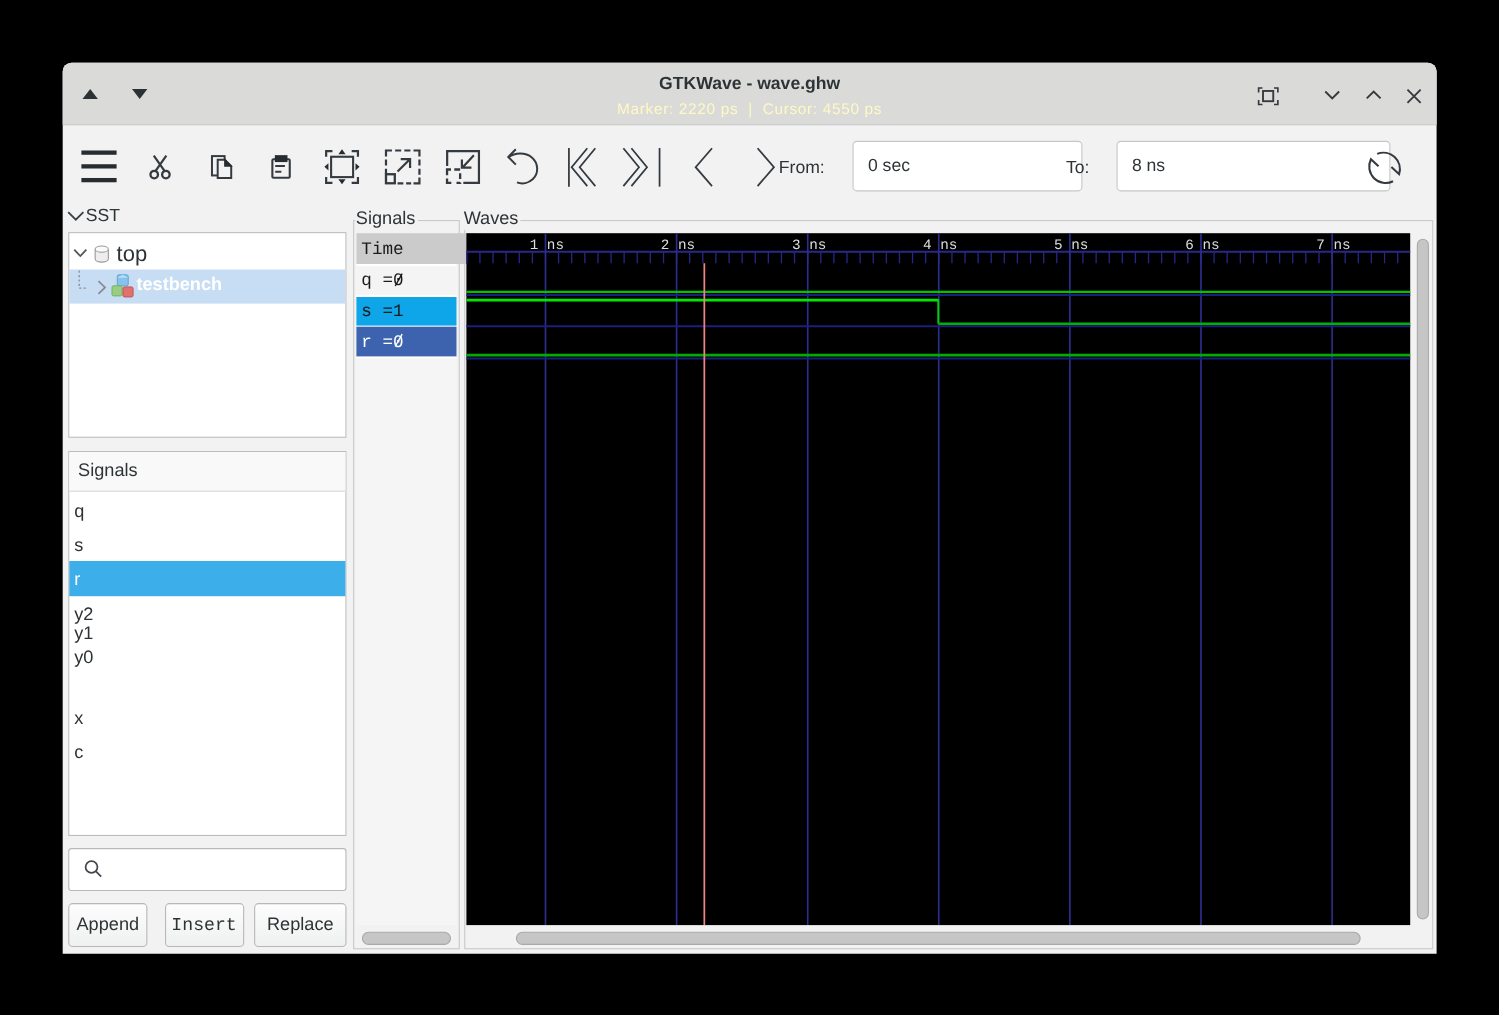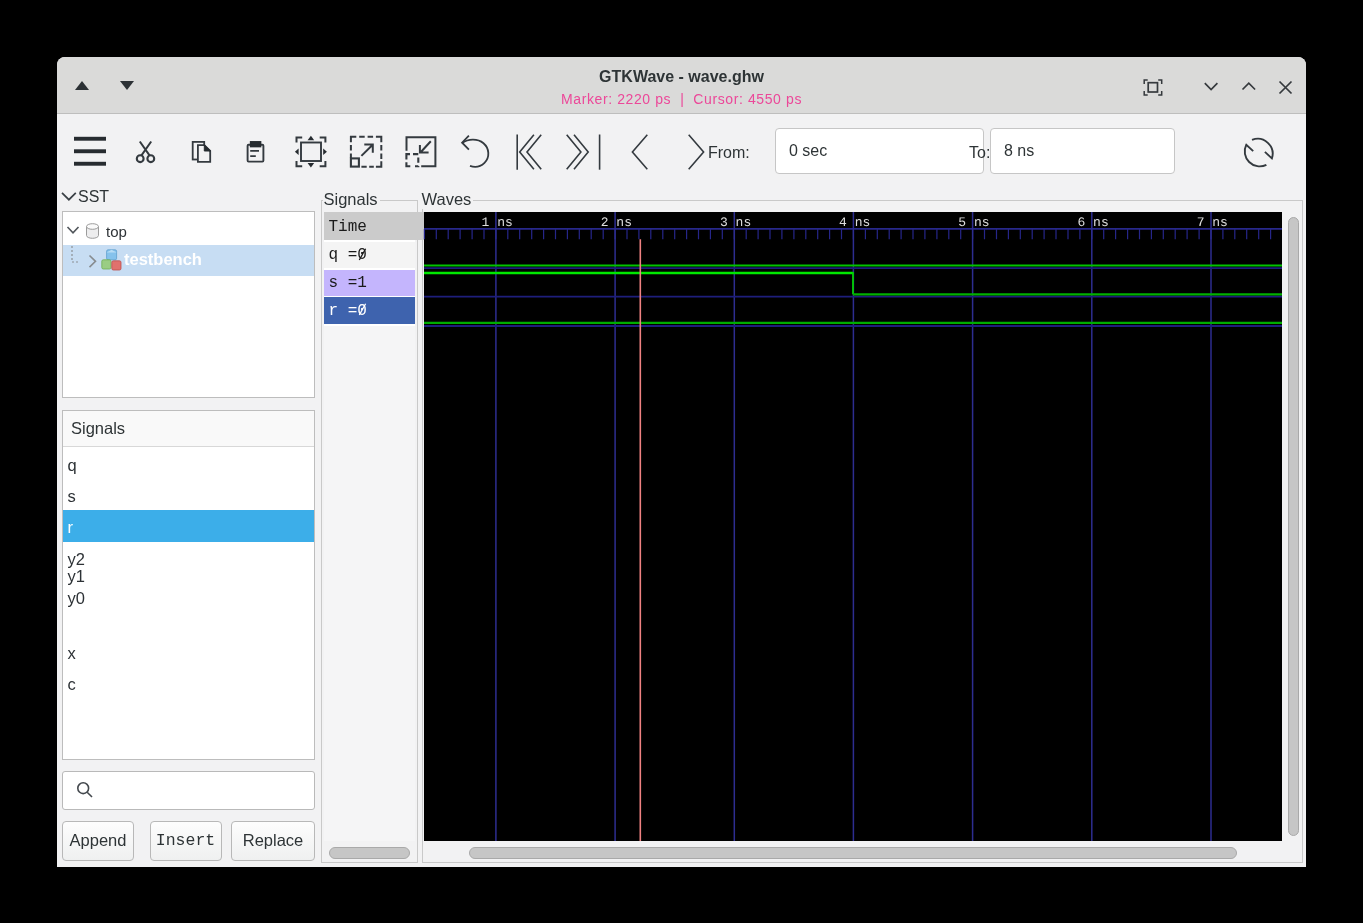--- a/index.html
+++ b/index.html
@@ -10,21 +10,21 @@
     background:#f2f2f3; border-radius:8px 8px 0 0; }
   #titlebar { position:absolute; left:57px; top:57px; width:1249px; height:57px;
     background:#dadad9; border-bottom:1px solid #bebebd; border-radius:8px 8px 0 0; }
   .tri-up { width:0; height:0; border-left:7px solid transparent;
     border-right:7px solid transparent; border-bottom:9px solid #2c3135; }
   .tri-down { width:0; height:0; border-left:7px solid transparent;
     border-right:7px solid transparent; border-top:9px solid #2c3135; }
   #title { position:absolute; left:57px; top:67.5px; width:1249px; text-align:center;
     font-size:16px; font-weight:bold; color:#2e3436; }
   #subtitle { position:absolute; left:57px; top:90.5px; width:1249px; text-align:center;
-    font-size:14px; letter-spacing:0.6px; color:#ec4899; }
+    font-size:14px; letter-spacing:0.6px; color:#fef9c3; }
   .entry { position:absolute; background:#fff; border:1px solid #c6c6c6;
     border-radius:4px; font-size:16px; color:#2e3436; line-height:44px;
     padding-left:13px; height:46px; top:128px; }
   .tlabel { position:absolute; top:143.5px; font-size:16px; color:#2e3436; text-align:left; }
   .panelbox { position:absolute; background:#fff; border:1px solid #bdbdbd; }
   .srow { position:absolute; left:63px; width:251px; height:31.4px; font-size:16.5px;
     color:#2d3236; line-height:35.5px; padding-left:4.5px; }
   .btn { position:absolute; top:821px; height:39.5px; background:linear-gradient(#fdfdfd,#eff0f0);
     border:1px solid #b8b8b8; border-radius:4px; font-size:16.5px; color:#2e3436;
     text-align:center; line-height:37px; }
@@ -85,40 +85,40 @@
   <path d="M517.2 134.5 v35.2" stroke-width="1.6"></path>
   <path d="M533.9 134.8 L519.7 152 L533.9 169.2 M541.2 134.8 L527 152 L541.2 169.2" stroke-width="1.6"></path>
   <path d="M566.7 134.8 L580.9 152 L566.7 169.2 M574 134.8 L588.2 152 L574 169.2" stroke-width="1.6"></path>
   <path d="M599.6 134.5 v35.2" stroke-width="1.6"></path>
   <path d="M647.3 134.8 L632.4 152 L647.3 169.2" stroke-width="1.6"></path>
   <path d="M688.7 134.8 L703.6 152 L688.7 169.2" stroke-width="1.6"></path>
 </svg>
 <div class="tlabel" style="left:708px;width:60px;">From:</div>
 <div class="entry" style="left:775px;width:209px;">0 sec</div>
 <div class="tlabel" style="left:969px;width:40px;">To:</div>
-<div class="entry" style="left:990px;width:185px;">8 ns</div>
+<div class="entry" style="left:1015px;width:249px;">8 ns</div>
 <svg class="abs" style="left:1242px;top:134px;" width="36" height="36" viewBox="1242 134 36 36" fill="none" stroke="#343a3f" stroke-width="1.9">
   <path d="M1252 139.9 A15 15 0 0 1 1271.9 158.4 L1264.9 151.9"></path>
   <path d="M1266.4 164.8 A15 15 0 0 1 1246.3 144.7 L1253.2 151.1"></path>
 </svg>
 
 <svg class="abs" style="left:61px;top:191px;" width="16" height="12" viewBox="0 0 16 12" fill="none" stroke="#3a4045" stroke-width="1.7">
   <path d="M1 1.8 l6.9 6.9 l6.9 -6.9"></path>
 </svg>
 <div class="abs" style="left:78px;top:188px;font-size:16px;color:#2e3436;">SST</div>
 <div class="panelbox" style="left:62px;top:211px;width:253px;height:187px;"></div>
 
 <svg class="abs" style="left:66px;top:225px;" width="14" height="11" viewBox="0 0 14 11" fill="none" stroke="#51565b" stroke-width="1.6">
   <path d="M1.5 2 l5.5 5.8 l5.5 -5.8"></path>
 </svg>
 <svg class="abs" style="left:85px;top:222px;" width="15" height="18" viewBox="0 0 15 18">
   <path d="M1.5 4.5 v9 a6 2.8 0 0 0 12 0 v-9" fill="#ededee" stroke="#9b9b9b" stroke-width="1"></path>
   <ellipse cx="7.5" cy="4.5" rx="6" ry="2.8" fill="#fafafa" stroke="#9b9b9b" stroke-width="1"></ellipse>
 </svg>
-<div class="abs" style="left:106px;top:221.5px;font-size:15px;line-height:19px;color:#2d3236;">top</div>
+<div class="abs" style="left:106px;top:221.5px;font-size:20px;line-height:19px;color:#2d3236;">top</div>
 
 <div class="abs" style="left:63px;top:244.5px;width:251px;height:31.5px;background:#c7ddf3;"></div>
 <svg class="abs" style="left:68px;top:246px;" width="20" height="28" viewBox="0 0 20 28" fill="none" stroke="#8b9094" stroke-width="1.2" stroke-dasharray="2,2">
   <path d="M4 0 V16 H11"></path>
 </svg>
 <svg class="abs" style="left:87px;top:254px;" width="12" height="14" viewBox="0 0 12 14" fill="none" stroke="#878c90" stroke-width="1.6">
   <path d="M2.5 1.5 l6 5.8 l-6 5.8"></path>
 </svg>
 <svg class="abs" style="left:101px;top:249px;" width="21" height="23" viewBox="0 0 21 23">
   <g stroke-width="0.8">
@@ -151,21 +151,21 @@
 <div class="btn" style="left:62px;width:72px;">Append</div>
 <div class="btn" style="left:149.5px;width:72px;font-family:Liberation Mono, monospace;">Insert</div>
 <div class="btn" style="left:231px;width:84px;">Replace</div>
 
 <div class="frame" style="left:321px;top:199.5px;width:96.5px;height:663.5px;"></div>
 <div class="framelabel" style="left:322.5px;top:189.5px;">Signals</div>
 <div class="abs" style="left:324px;top:212px;width:91px;height:114px;background:#ffffff;"></div>
 <div class="abs" style="left:324px;top:326px;width:91px;height:515px;background:#f5f5f6;"></div>
 <div class="abs mono" style="left:324px;top:212px;width:110px;height:27.5px;background:#cbcbcb;font-size:16px;color:#1a1a1a;line-height:30px;padding-left:4.5px;">Time</div>
 <div class="abs mono" style="left:324px;top:241.5px;width:91px;height:26px;background:#f4f4f4;font-size:16px;color:#1a1a1a;line-height:26.5px;padding-left:4.5px;">q =0</div>
-<div class="abs mono" style="left:324px;top:269.5px;width:91px;height:26px;background:#c4b5fd;font-size:16px;color:#1a1a1a;line-height:26.5px;padding-left:4.5px;">s =1</div>
+<div class="abs mono" style="left:324px;top:269.5px;width:91px;height:26px;background:#0ea5e9;font-size:16px;color:#1a1a1a;line-height:26.5px;padding-left:4.5px;">s =1</div>
 <div class="abs mono" style="left:324px;top:296.5px;width:91px;height:27.5px;background:#3e63ae;font-size:16px;color:#ffffff;line-height:28px;padding-left:4.5px;">r =0</div>
 <svg class="abs" style="left:324px;top:212px;" width="91" height="120" viewBox="0 0 91 120" fill="none">
   <path d="M35.3 48 L41.6 36.8" stroke="#1a1a1a" stroke-width="1.3"></path>
   <path d="M35.3 103 L41.6 91.8" stroke="#ffffff" stroke-width="1.3"></path>
 </svg>
 <div class="abs" style="left:329px;top:847px;width:80.5px;height:11.5px;background:#c6c6c6;border:1px solid #a9a9a9;border-radius:6px;"></div>
 
 <div class="frame" style="left:421.5px;top:199.5px;width:881.5px;height:663.5px;"></div>
 <div class="framelabel" style="left:420.5px;top:189.5px;">Waves</div>
 <svg class="abs" style="left:424px;top:212px;" width="858" height="629" viewBox="424 212 858 629">

